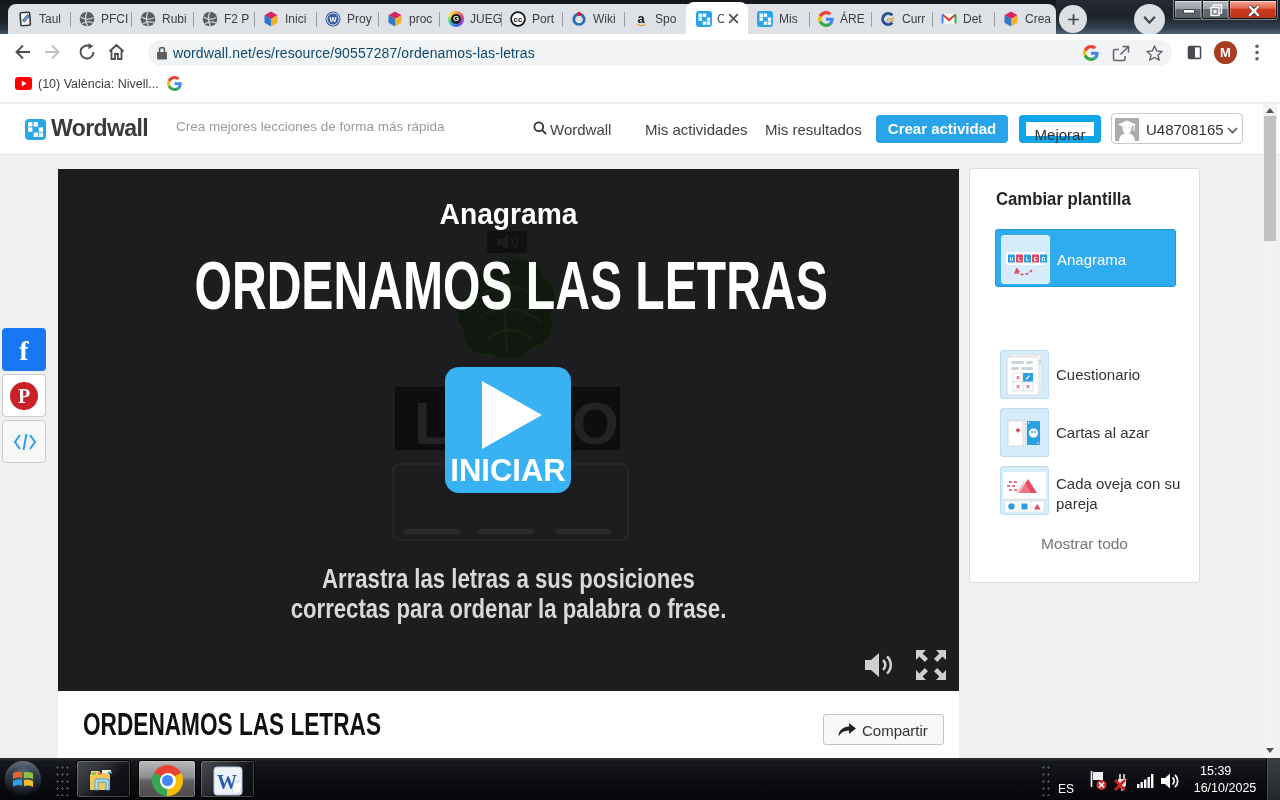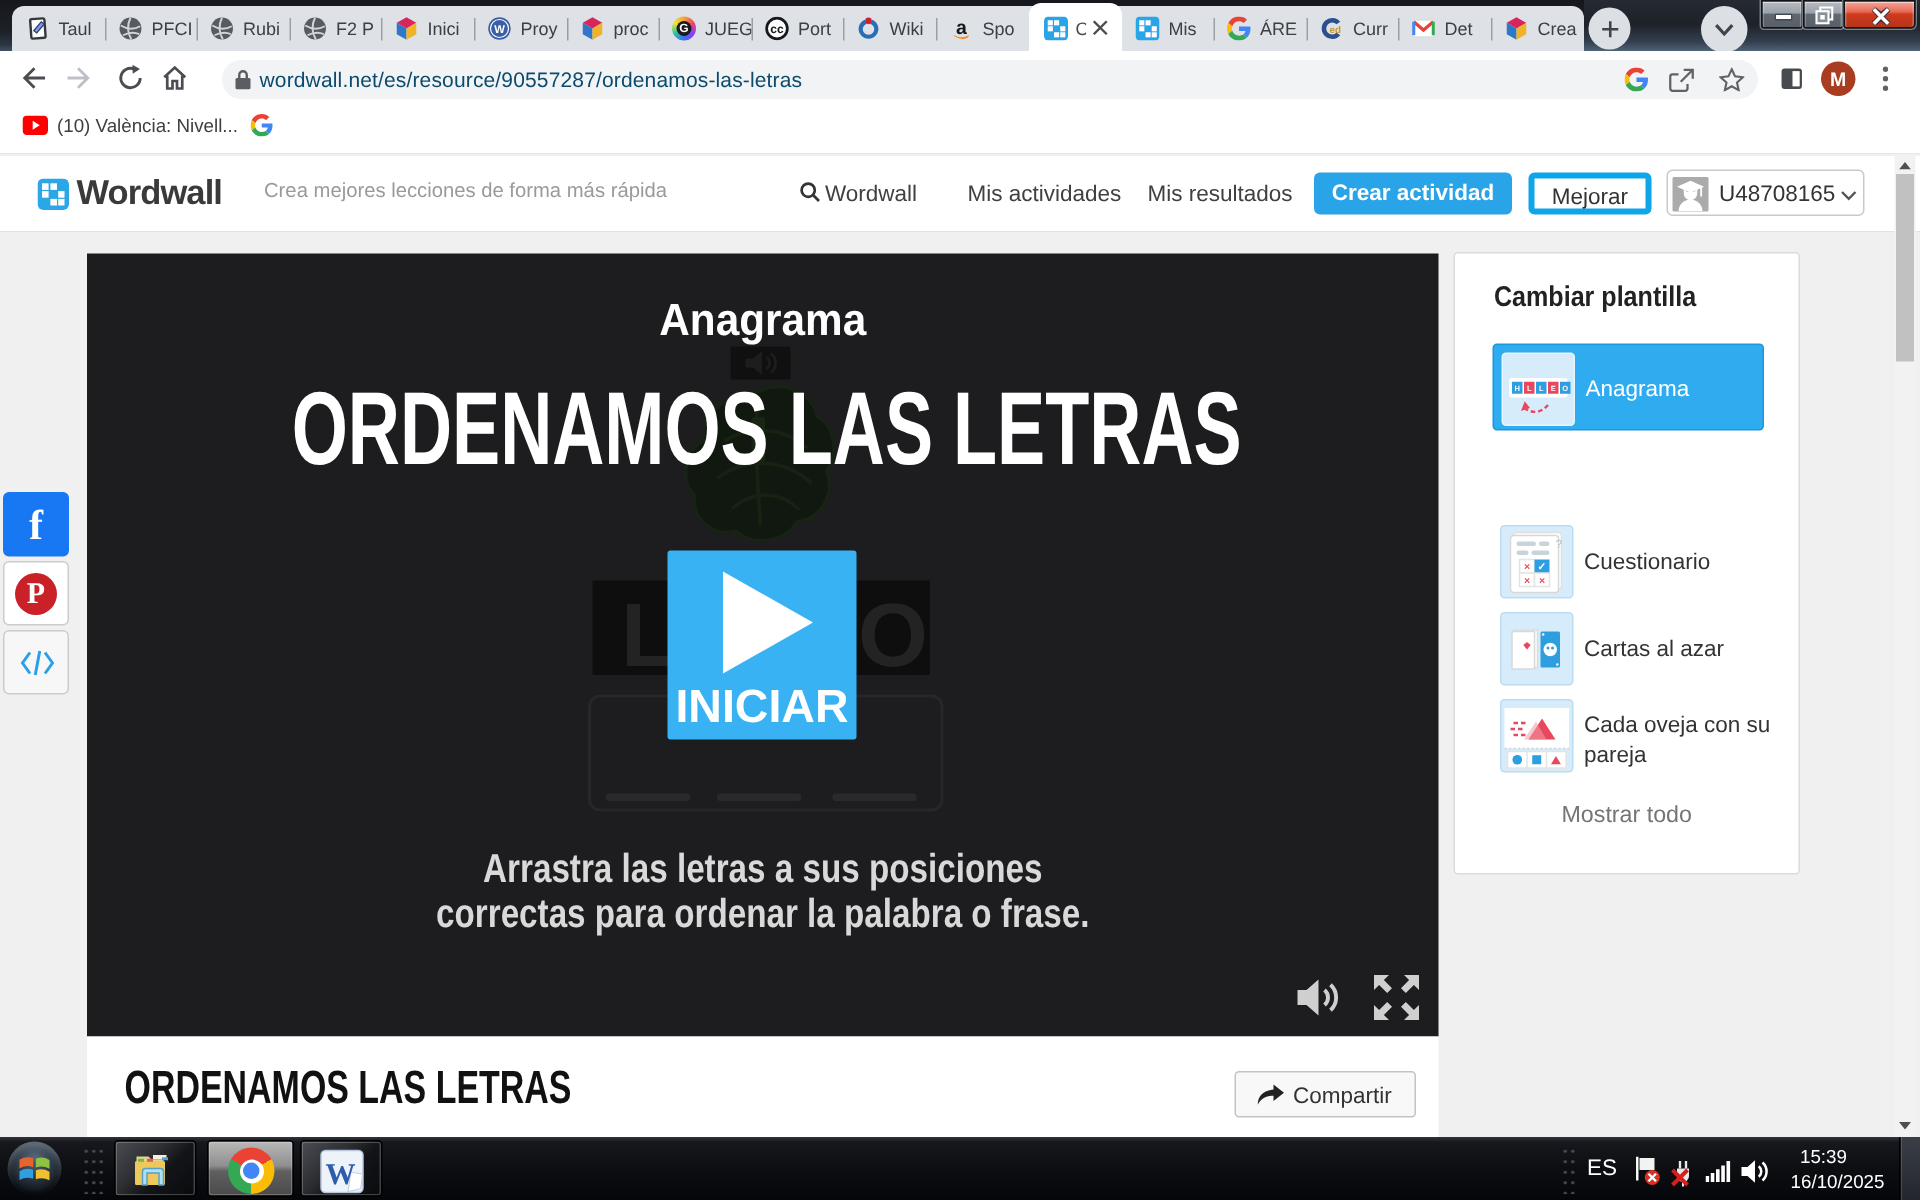--- a/index.html
+++ b/index.html
@@ -30,33 +30,33 @@
 #url { left:173px; top:45px; font-size:14px; color:#0c4a6e; z-index:6; letter-spacing:0.1px; }
 #bookmarks { left:0; top:70px; width:1280px; height:33px; background:#fff; border-bottom:1px solid #e4e7eb; z-index:4; }
 #bm1txt { left:38px; top:77px; font-size:12.5px; color:#3c4043; z-index:5; }
 
 
 #siteheader { left:0; top:104px; width:1280px; height:51px; background:#fff; border-bottom:1px solid #e2e2e2; }
 #wwlogotxt { left:51px; top:115px; font-size:23px; font-weight:bold; color:#3a3a3a; letter-spacing:-0.6px;text-align:right; }
 #tagline { left:176px; top:119px; font-size:13.5px; color:#9a9a9a; transform:scaleX(1.0); }
 .nav { font-size:15px; color:#404040; top:121px; }
 #btn-crear { left:876px; top:115px; width:132px; height:28px; background:#29a4e9; border-radius:4px; color:#fff; font-size:15px; font-weight:bold; text-align:center; line-height:28px; }
-#btn-mejorar { left:1019px; top:115px; width:82px; height:28px; background:#fff; border:4px solid #0ea5e9; border-radius:4px; color:#333; font-size:15px; text-align:center; line-height:26px; }
+#btn-mejorar { left:1019px; top:115px; width:82px; height:28px; background:#fff; border:7px solid #0ea5e9; border-radius:4px; color:#333; font-size:15px; text-align:center; line-height:26px; }
 #userbox { left:1111px; top:113px; width:132px; height:31px; background:#fff; border:1px solid #c9c9c9; border-radius:4px; }
 
 
 #page { left:0; top:155px; width:1280px; height:603px; background:#f0f0f0; overflow:hidden; }
 #game { position:absolute; left:58px; top:14px; width:901px; height:522px; background:#1d1d1f; overflow:hidden; }
 #whitebar { position:absolute; left:58px; top:536px; width:901px; height:67px; background:#fff; }
 #sidecard { position:absolute; left:969px; top:13px; width:231px; height:415px; background:#fff; border:1px solid #dcdcdc; border-radius:3px; }
 
 
 #g-anagrama { position:absolute; left:0; top:28px; width:100%; text-align:center; color:#fff; font-size:30px; font-weight:bold; transform:scaleX(0.94); transform-origin:center; }
 #g-title { position:absolute; left:0; top:77px; width:100%; text-align:center; color:#fff; font-size:69px; font-weight:bold; white-space:nowrap; transform:scaleX(0.697); transform-origin:center; }
-#g-play { position:absolute; left:387px; top:198px; width:126px; height:126px; background:#38b2f2; border-radius:2px; }
+#g-play { position:absolute; left:387px; top:198px; width:126px; height:126px; background:#38b2f2; border-radius:14px; }
 #g-iniciar { position:absolute; left:0; top:86px; width:126px; text-align:center; color:#fff; font-size:31px; font-weight:bold; }
 #g-instr { position:absolute; left:0; top:395px; width:100%; text-align:center; color:#d9d9d9; font-size:27px; font-weight:bold; line-height:30px; transform:scaleX(0.82); transform-origin:center; }
 
 
 .social { position:absolute; left:2px; width:44px; height:43px; border-radius:4px; }
 
 
 .srow { position:absolute; left:25px; width:181px; height:58px; }
 .sthumb { position:absolute; left:5px; top:5px; width:49px; height:49px; background:#d7ecfa; border:1px solid #bcdcf2; border-radius:3px; }
 .slabel { position:absolute; left:61px; font-size:15px; color:#333; white-space:nowrap; }
@@ -544,21 +544,21 @@
       <div style="position:absolute;left:23px;top:14px;width:11px;height:11px;border-radius:50%;background:#4285f4;"></div>
   </div>
   <div class="tbtn dark" style="left:200px;">
     <svg style="position:absolute;left:12px;top:5px" width="30" height="30" viewBox="0 0 30 30">
         <rect x="1" y="1" width="28" height="28" rx="3" fill="#eef3fa" stroke="#b9c6dd" stroke-width="1"></rect>
         <path d="M20 16 h8 v10 l-8 3 Z" fill="#fff" stroke="#c8d2e4" stroke-width="0.8" transform="rotate(8 24 22)"></path>
         <text x="14" y="23" font-family="Liberation Serif" font-size="20" font-weight="bold" fill="#2b5cad" text-anchor="middle">W</text>
       </svg>
   </div>
   <div style="position:absolute;left:1041px;top:6px;width:10px;height:32px;background-image:radial-gradient(circle,#454b54 1px,transparent 1.2px);background-size:5px 7px;"></div>
-  <div class="traytxt" style="left:1058px;top:12px;font-size:15px;">ES</div>
+  <div class="traytxt" style="left:1058px;top:24px;font-size:12px;">ES</div>
   <svg style="position:absolute;left:1090px;top:13px" width="17" height="20" viewBox="0 0 17 20">
       <path d="M1.5 0 V16" stroke="#fff" stroke-width="1.6"></path>
       <path d="M3 1 H13 V9 H3 Z" fill="#f2f2f2"></path>
       <circle cx="11.5" cy="14" r="5" fill="#d93025"></circle>
       <path d="M9 11.5 L14 16.5 M14 11.5 L9 16.5" stroke="#fff" stroke-width="1.6"></path>
     </svg>
   <svg style="position:absolute;left:1113px;top:14px" width="18" height="20" viewBox="0 0 18 20">
       <path d="M5 7 h8 v5 a4 4 0 0 1 -4 4 a4 4 0 0 1 -4 -4 Z" fill="#e8e8e8"></path>
       <path d="M7 7 V2 M11 7 V2" stroke="#e8e8e8" stroke-width="1.6"></path>
       <path d="M9 16 v3" stroke="#e8e8e8" stroke-width="1.4"></path>

